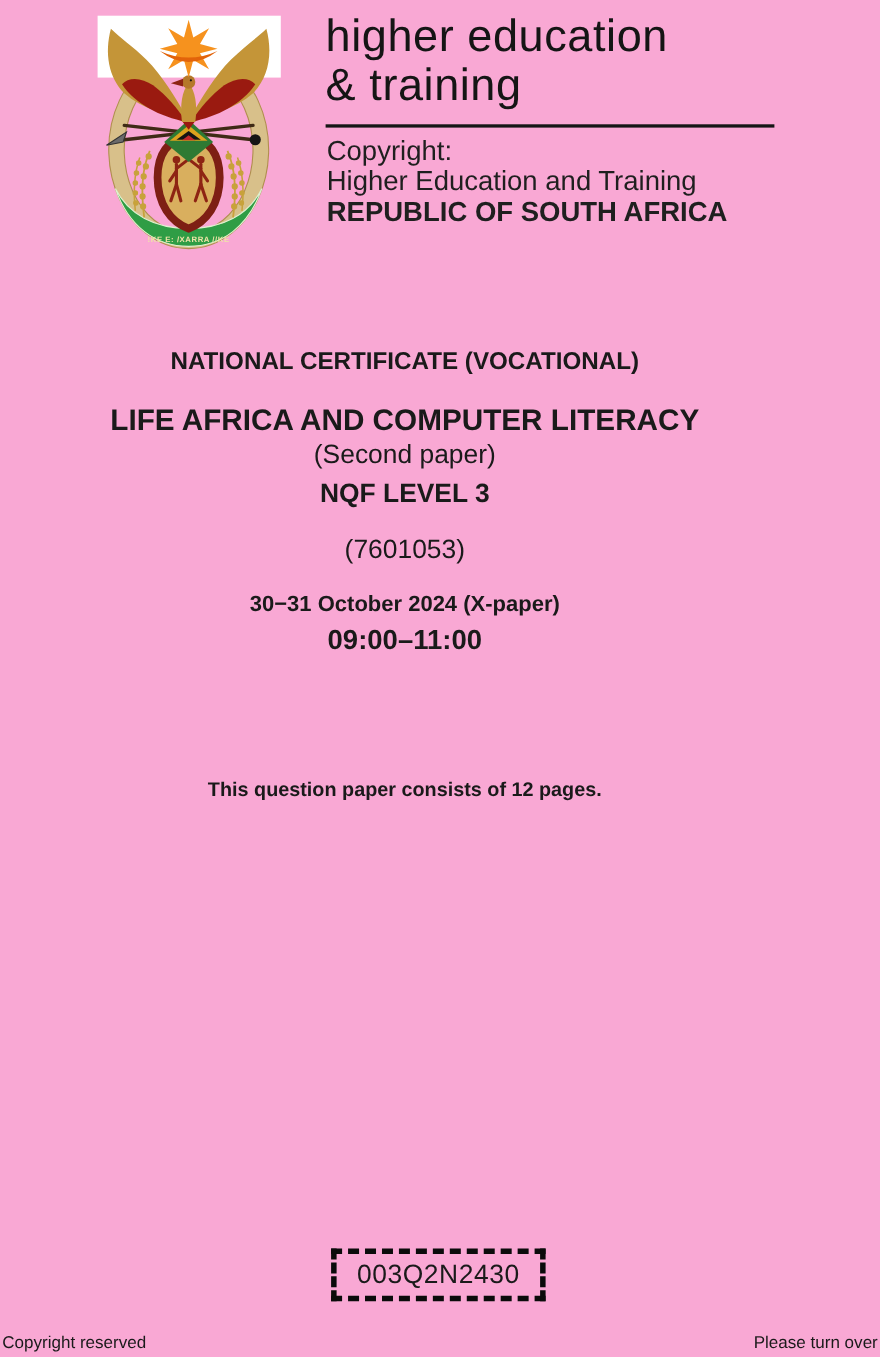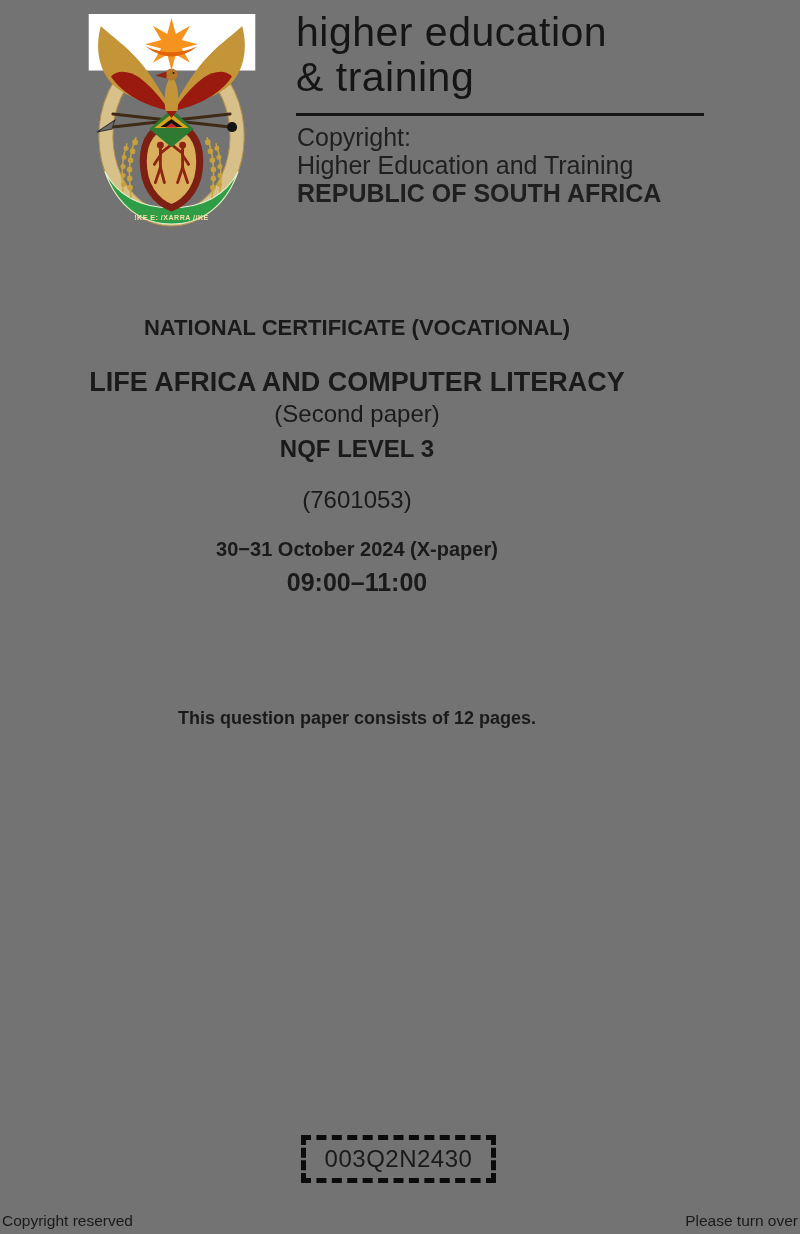--- a/index.html
+++ b/index.html
@@ -1,25 +1,25 @@
 <!DOCTYPE html>
 <html><head>
 <meta charset="utf-8">
 <style>
   html,body{margin:0;padding:0;background:#ffffff;}
   .page{
     position:relative;
     width:800px;height:1234px;
-    background:#737373;
+    background:#f9a8d4;
     font-family:"Liberation Sans", sans-serif;
     color:#1a1a1a;
     overflow:hidden;
   }
   .abs{position:absolute;}
-  .centerline{left:6px;width:702px;text-align:center;white-space:nowrap;}
+  .centerline{left:17px;width:702px;text-align:center;white-space:nowrap;}
 
   
   .emblem{left:88px;top:14px;}
   .wordmark{left:296px;top:10px;line-height:45px;font-size:41px;letter-spacing:0.5px;color:#151515;}
   .logo-rule{left:296px;top:113px;width:408px;height:3px;background:#151515;}
   .dept-block{left:297px;top:123px;font-size:25px;line-height:28px;color:#1f1f1f;}
   .dept-country{font-weight:bold;}
 
   
   .cert-line{top:315px;font-size:22px;font-weight:bold;}

